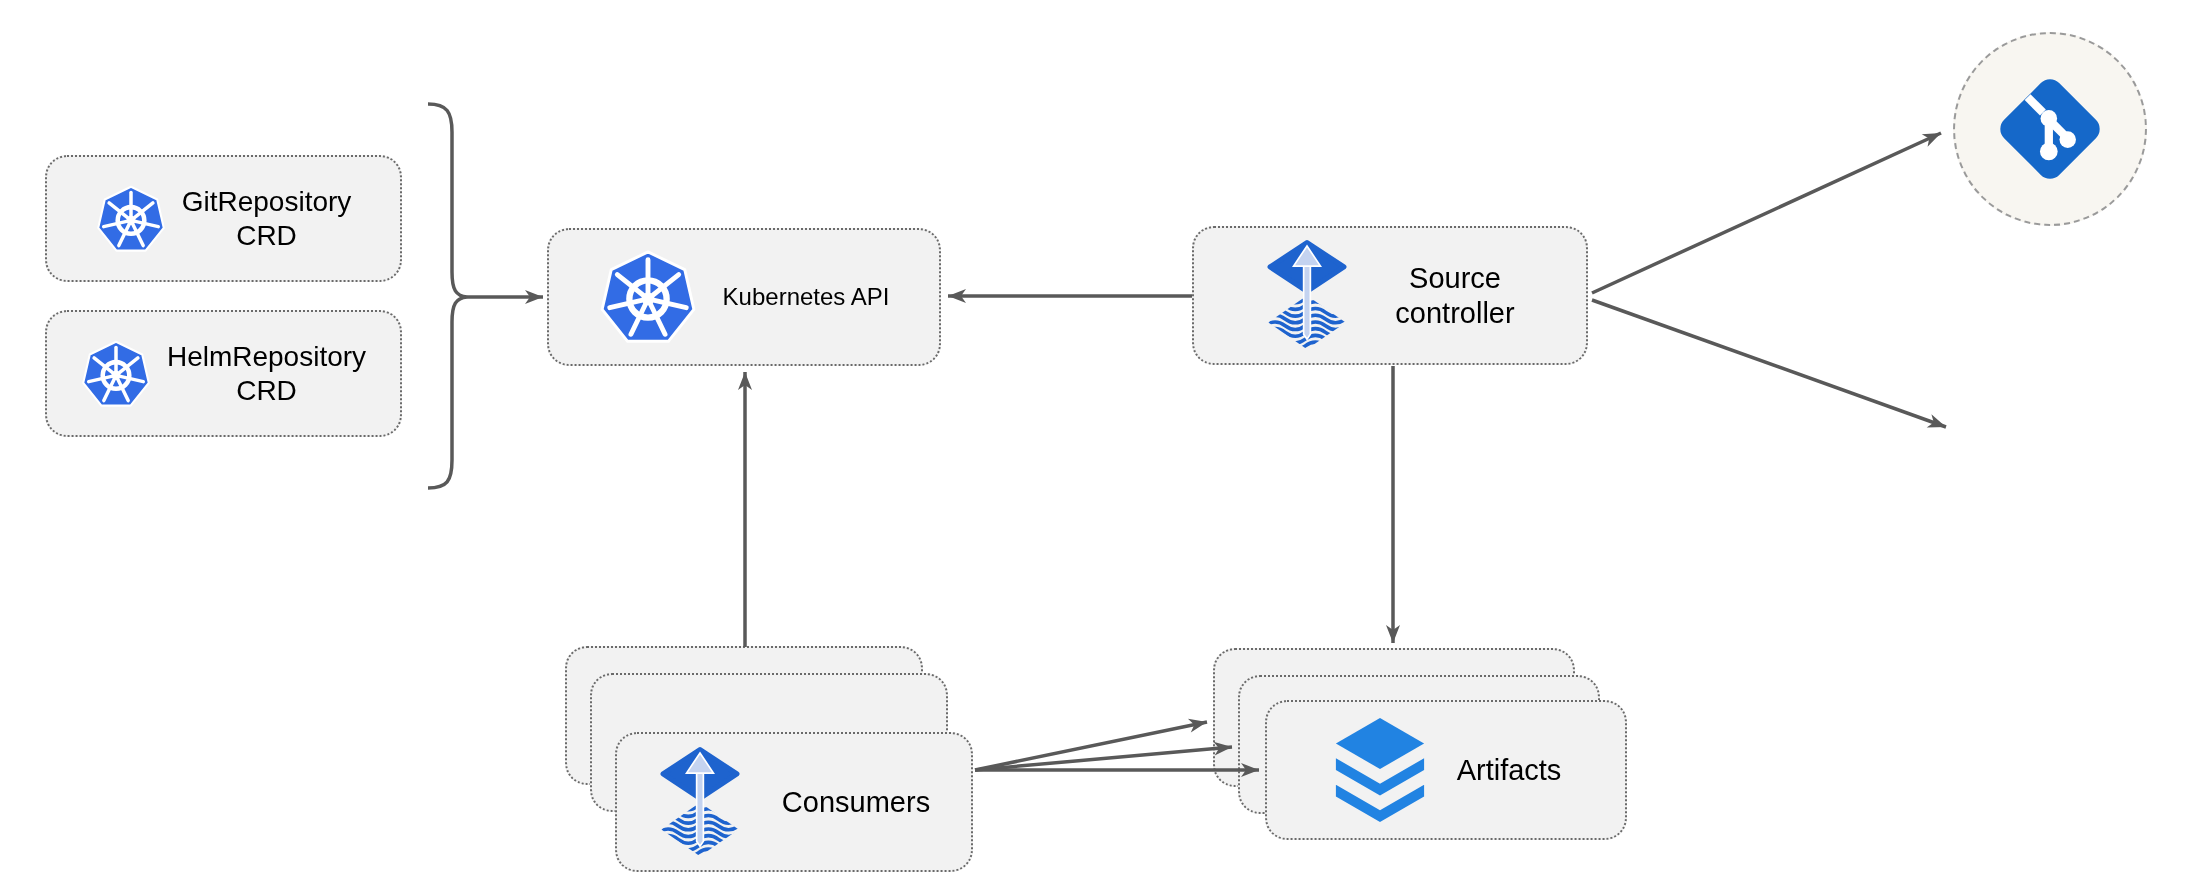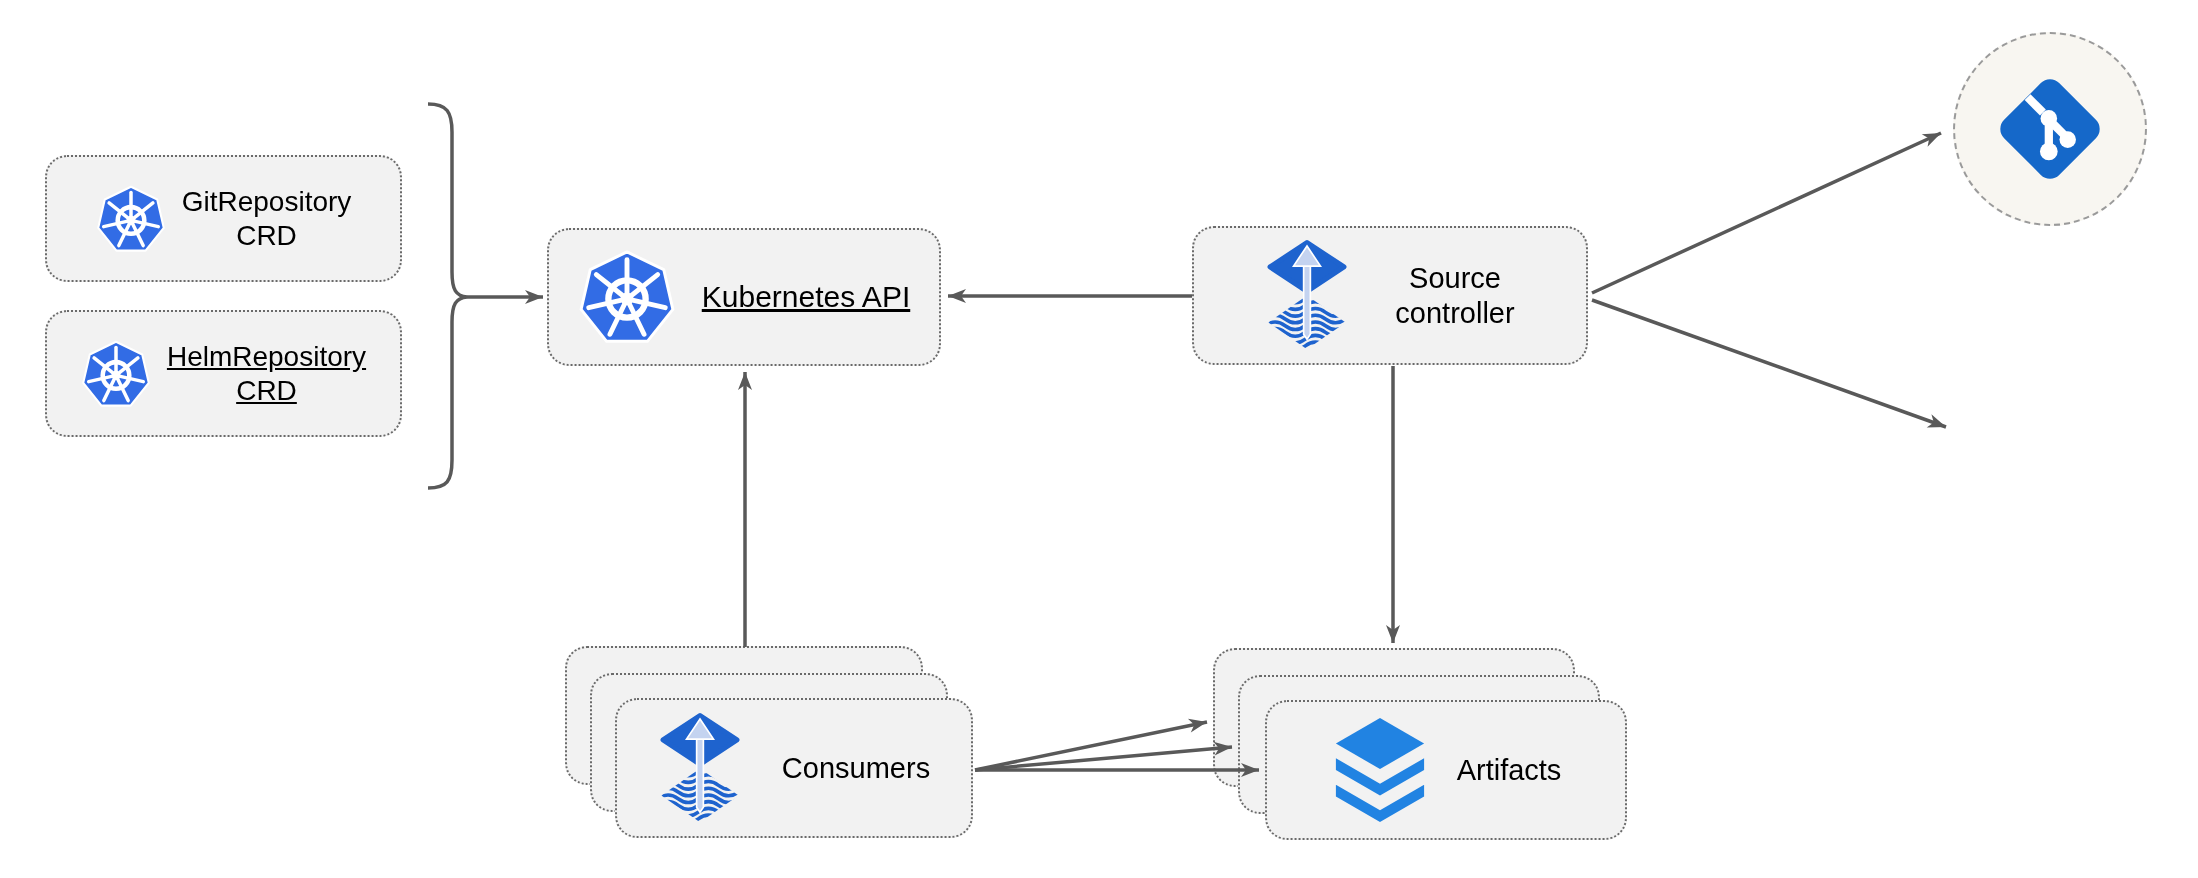--- a/index.html
+++ b/index.html
@@ -9,21 +9,21 @@
   .box{position:absolute;box-sizing:border-box;background:#F2F2F2;border:2px dotted #6a6a6a;
        border-radius:22px;display:flex;align-items:center;justify-content:center;gap:22px;z-index:2;}
   .stackb{z-index:1;}
   .stackm{z-index:2;}
   .stackf{z-index:3;}
   .circle{position:absolute;box-sizing:border-box;background:#F8F6F1;border:2.5px dashed #9a9a9a;
           border-radius:50%;display:flex;align-items:center;justify-content:center;z-index:2;}
   .lbl{text-align:center;line-height:1.18;}
   .fz28{font-size:28px;}
   .fz29{font-size:29px;}
-  .fz30{font-size:30px;text-decoration:underline;}
+  .fz30{font-size:24px;}
   svg.icon{display:block;flex:0 0 auto;}
   .defs{position:absolute;width:0;height:0;overflow:hidden;}
 </style>
 </head>
 <body>
 
 <div class="canvas">
 
   <svg class="defs" aria-hidden="true">
     <defs>
@@ -108,21 +108,21 @@
   <div class="box" style="left:45px;top:155px;width:357px;height:127px;gap:16px;">
     <svg class="icon" width="70" height="70">
         <use href="#k8s"></use>
       </svg>
     <div class="lbl fz28">
       <div>GitRepository</div>
       <div>CRD</div>
     </div>
   </div>
 
-  <div class="box" style="left:45px;top:310px;width:357px;height:127px;gap:16px;text-decoration:underline;">
+  <div class="box" style="left:45px;top:310px;width:357px;height:127px;gap:16px;">
     <svg class="icon" width="70" height="70">
         <use href="#k8s"></use>
       </svg>
     <div class="lbl fz28">
       <div>HelmRepository</div>
       <div>CRD</div>
     </div>
   </div>
 
   <div class="box" style="left:547px;top:228px;width:394px;height:138px;gap:26px;">
@@ -137,21 +137,21 @@
         <use href="#flux"></use>
       </svg>
     <div class="lbl fz29">
       <div>Source</div>
       <div>controller</div>
     </div>
   </div>
 
   <div class="box stackb" style="left:565px;top:646px;width:358px;height:139px;"></div>
   <div class="box stackm" style="left:590px;top:673px;width:358px;height:139px;"></div>
-  <div class="box stackf" style="left:615px;top:698px;width:358px;height:140px;gap:40px;">
+  <div class="box stackf" style="left:615px;top:732px;width:358px;height:140px;gap:40px;">
     <svg class="icon" width="84" height="111">
         <use href="#flux"></use>
       </svg>
     <div class="lbl fz29">Consumers</div>
   </div>
 
   <div class="box stackb" style="left:1213px;top:648px;width:362px;height:139px;"></div>
   <div class="box stackm" style="left:1238px;top:675px;width:362px;height:139px;"></div>
   <div class="box stackf" style="left:1265px;top:700px;width:362px;height:140px;gap:28px;">
     <svg class="icon" width="98" height="110">

